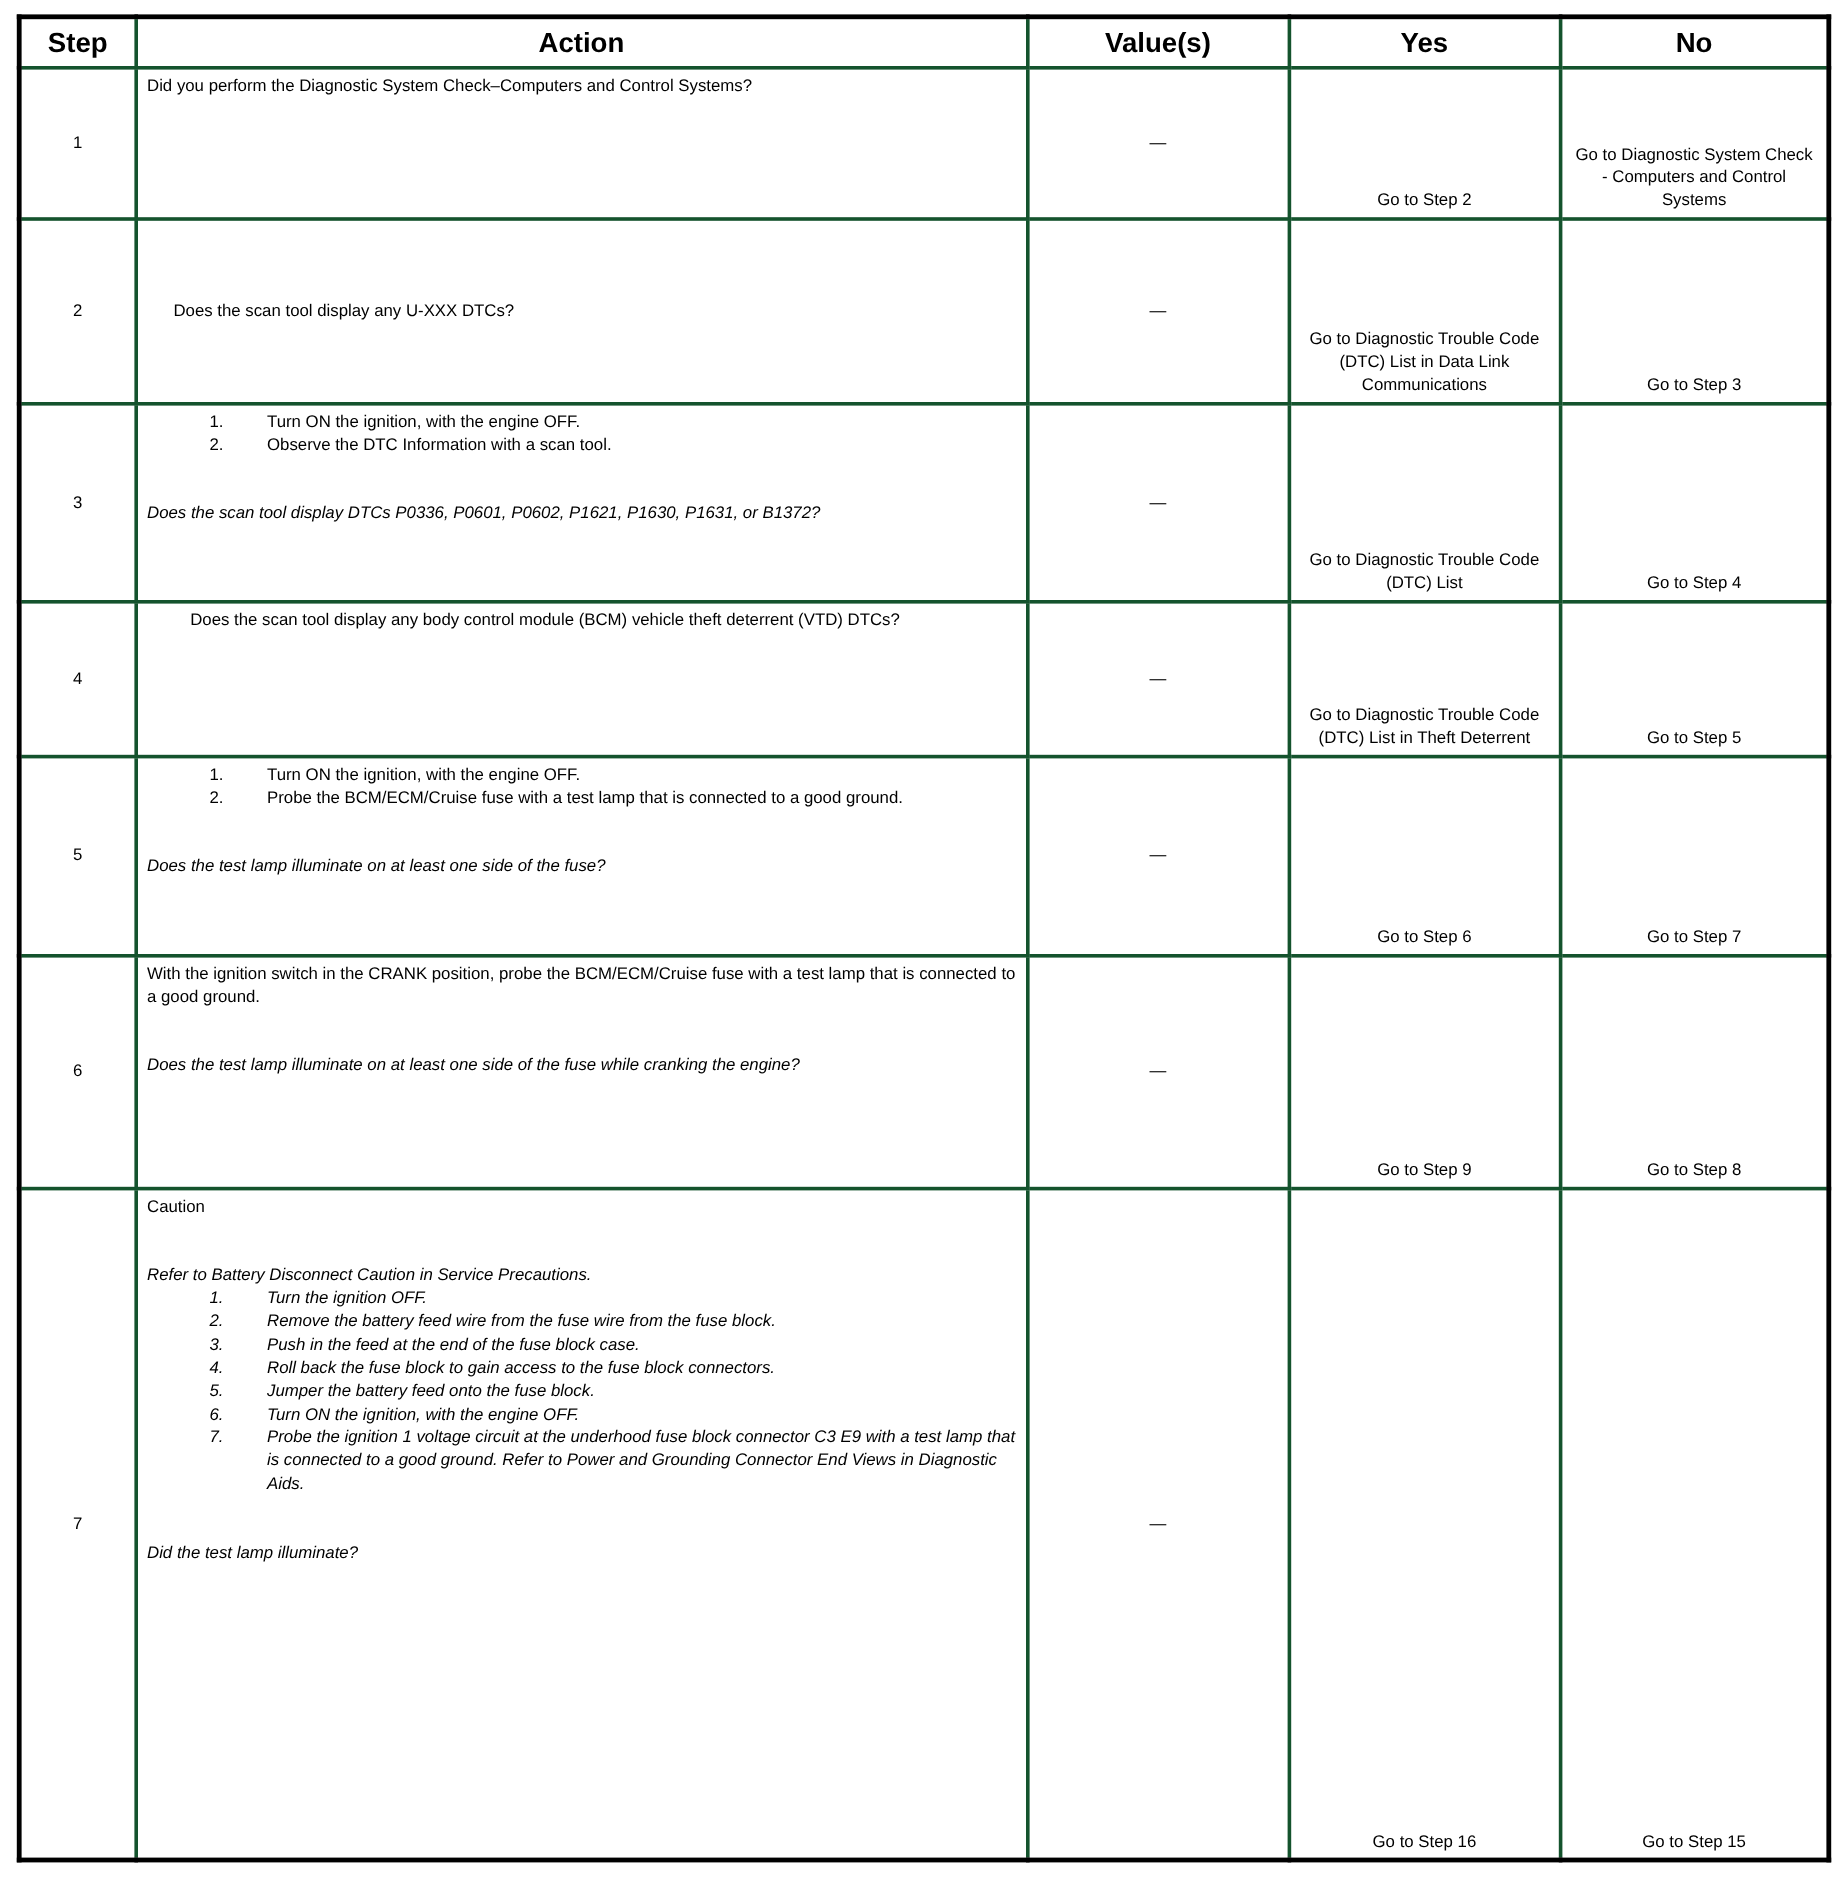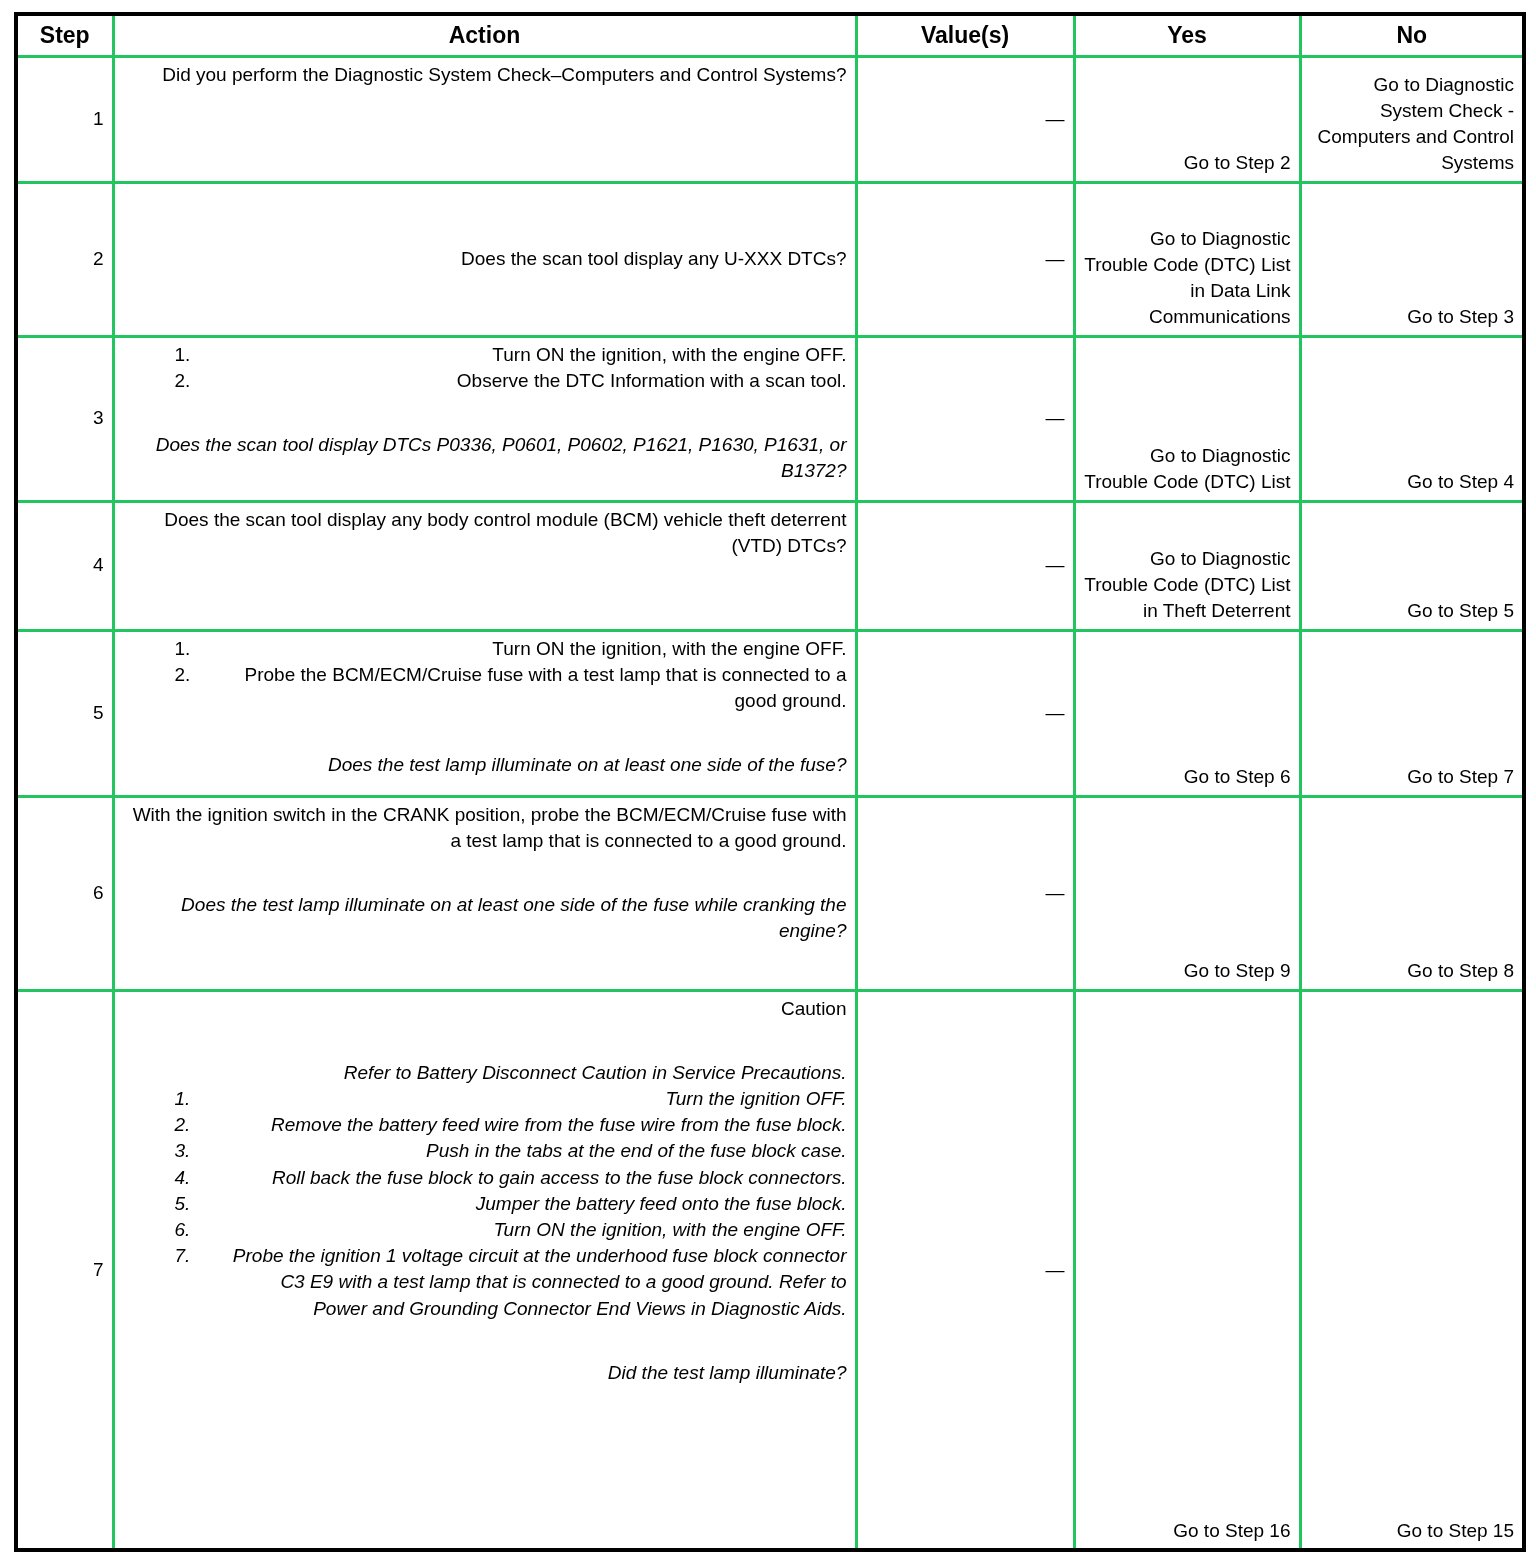--- a/index.html
+++ b/index.html
@@ -17,35 +17,34 @@
   .page {
     padding: 12px 14px;
   }
   table.diag {
     border-collapse: collapse;
     table-layout: fixed;
     width: 1508px;
     border: 4px solid #000;
   }
   table.diag th, table.diag td {
-    border: 3px solid #22c55e;
+    border: 3px solid #14532d;
   }
   table.diag th {
     font-size: 23px;
     font-weight: bold;
     text-align: center;
     vertical-align: middle;
     height: 42px;
     padding: 4px 6px;
   }
   table.diag td {
-    font-size: 19px;
+    font-size: 14px;
     line-height: 1.38;
     padding: 4px 8px;
-    text-align: right;
   }
   td.step-cell {
     text-align: center;
     vertical-align: middle;
   }
   td.action-cell {
     vertical-align: top;
     text-align: left;
     padding: 5px 10px 8px 10px;
   }
@@ -164,21 +163,21 @@
           <td class="no-cell">Go to Step 8</td>
         </tr>
         <tr style="height: 560px;">
           <td class="step-cell">7</td>
           <td class="action-cell" style="vertical-align: top;">
             <div class="action-p bold">Caution</div>
             <div class="action-p gap">Refer to Battery Disconnect Caution in Service Precautions.</div>
             <ol class="action-ol gap">
               <li>Turn the ignition OFF.</li>
               <li>Remove the battery feed wire from the fuse wire from the fuse block.</li>
-              <li>Push in the tabs at the end of the fuse block case.</li>
+              <li>Push in the feed at the end of the fuse block case.</li>
               <li>Roll back the fuse block to gain access to the fuse block connectors.</li>
               <li>Jumper the battery feed onto the fuse block.</li>
               <li>Turn ON the ignition, with the engine OFF.</li>
               <li>Probe the ignition 1 voltage circuit at the underhood fuse block connector C3 E9 with a test lamp that is connected to a good ground. Refer to Power and Grounding Connector End Views in Diagnostic Aids.</li>
             </ol>
             <div class="action-p gap">Did the test lamp illuminate?</div>
           </td>
           <td class="values-cell">—</td>
           <td class="yes-cell">Go to Step 16</td>
           <td class="no-cell">Go to Step 15</td>

